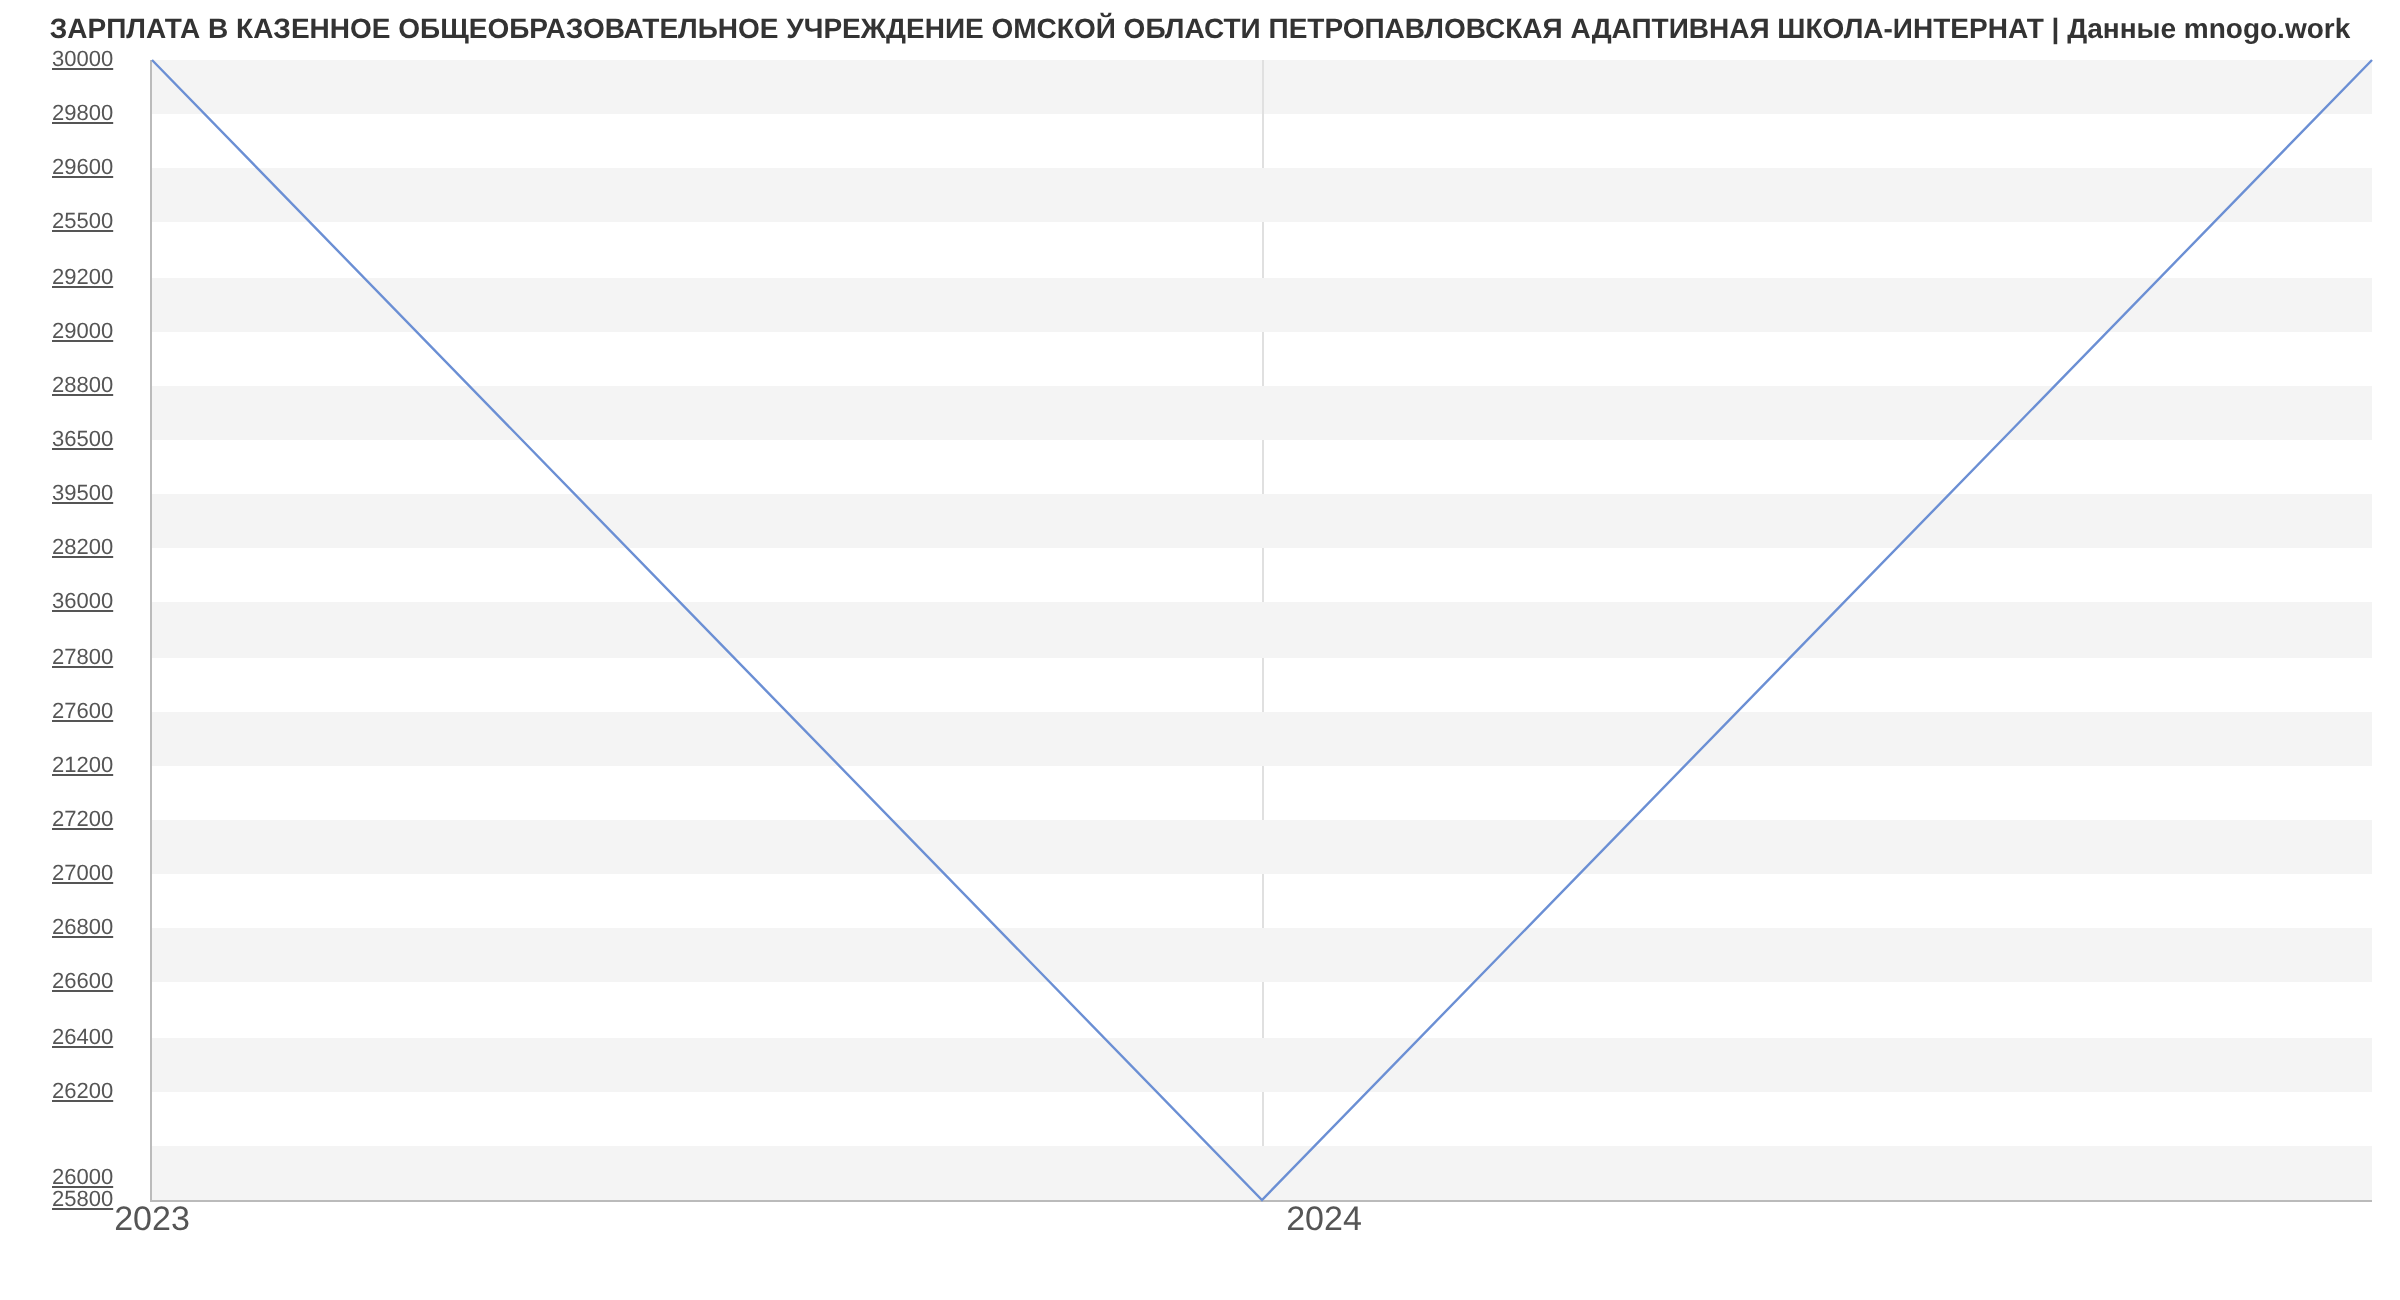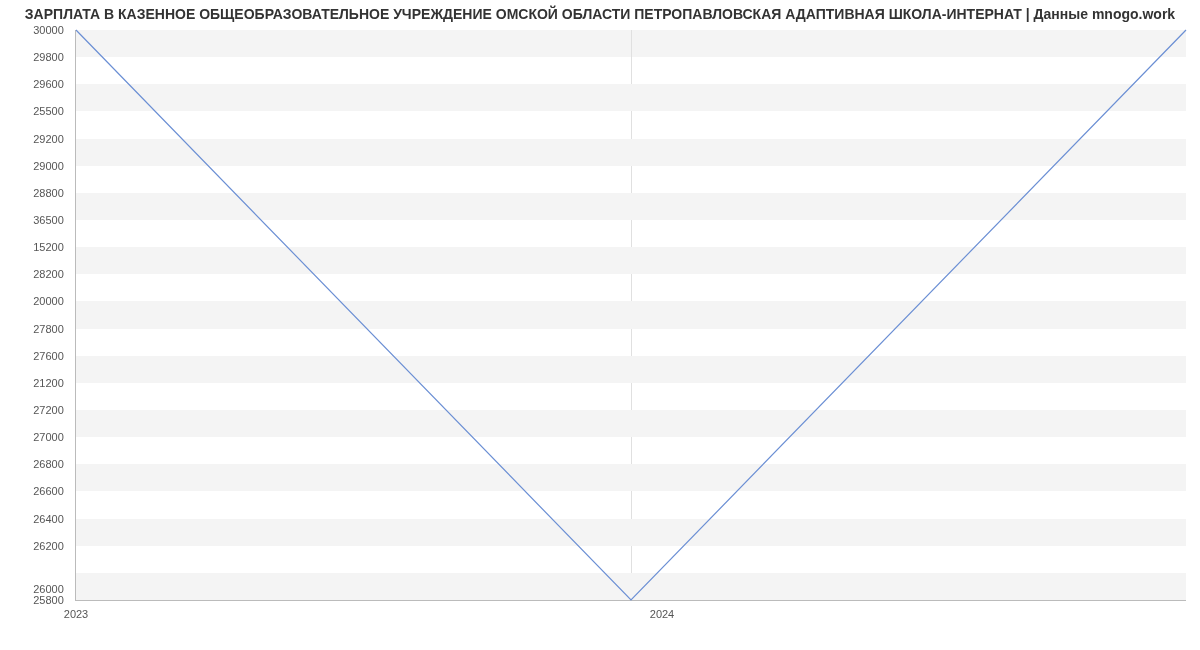--- a/index.html
+++ b/index.html
@@ -38,29 +38,30 @@
   .band {
     position: absolute;
     left: 0;
     width: 100%;
     background: #f4f4f4;
   }
   .y-tick {
     position: absolute;
     left: -50px;
     width: 45px;
-    text-align: center;
+    text-align: left;
     font-size: 11px;
     color: #555;
     transform: translateY(-50%);
+    text-decoration: underline;
   }
   .x-tick {
     position: absolute;
     bottom: -20px;
-    font-size: 11px;
+    font-size: 17px;
     color: #555;
     transform: translateX(-50%);
   }
   .x-grid {
     position: absolute;
     top: 0;
     bottom: 0;
     border-left: 1px solid #e0e0e0;
   }
   svg.line-svg {
@@ -102,23 +103,23 @@
       <div class="y-tick" style="top: 542.857px; margin-top: 16px;">26000</div>
       <div class="y-tick" style="top: 515.714px;">26200</div>
       <div class="y-tick" style="top: 488.571px;">26400</div>
       <div class="y-tick" style="top: 461.429px;">26600</div>
       <div class="y-tick" style="top: 434.286px;">26800</div>
       <div class="y-tick" style="top: 407.143px;">27000</div>
       <div class="y-tick" style="top: 380px;">27200</div>
       <div class="y-tick" style="top: 352.857px;">21200</div>
       <div class="y-tick" style="top: 325.714px;">27600</div>
       <div class="y-tick" style="top: 298.571px;">27800</div>
-      <div class="y-tick" style="top: 271.429px;">20000</div>
+      <div class="y-tick" style="top: 271.429px;">36000</div>
       <div class="y-tick" style="top: 244.286px;">28200</div>
-      <div class="y-tick" style="top: 217.143px;">15200</div>
+      <div class="y-tick" style="top: 217.143px;">39500</div>
       <div class="y-tick" style="top: 190px;">36500</div>
       <div class="y-tick" style="top: 162.857px;">28800</div>
       <div class="y-tick" style="top: 135.714px;">29000</div>
       <div class="y-tick" style="top: 108.571px;">29200</div>
       <div class="y-tick" style="top: 81.4286px;">25500</div>
       <div class="y-tick" style="top: 54.2857px;">29600</div>
       <div class="y-tick" style="top: 27.1429px;">29800</div>
       <div class="y-tick" style="top: 0px;">30000</div>
       <div class="x-tick" style="left: 0px;">2023</div>
       <div class="x-tick" style="left: 586px;">2024</div>

